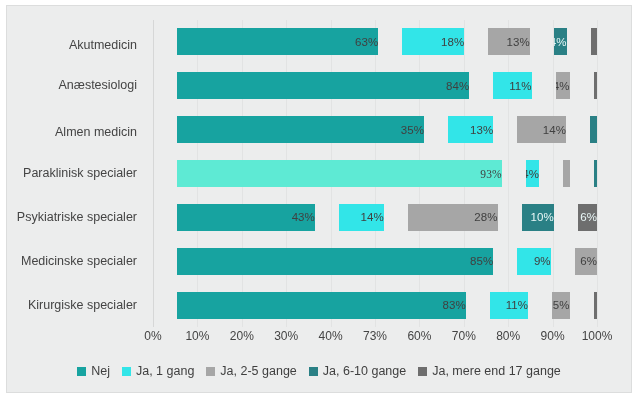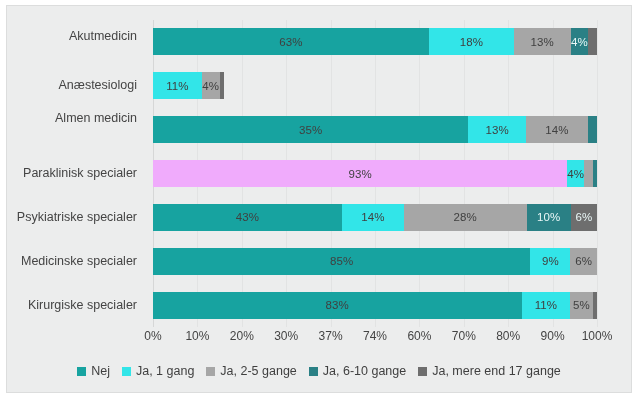--- a/index.html
+++ b/index.html
@@ -58,23 +58,24 @@
     left: 0;
     right: 0;
     height: 27px;
     display: flex;
   }
   .seg {
     height: 100%;
     position: relative;
     display: flex;
     align-items: center;
-    justify-content: center;
+    justify-content: flex-end;
     box-sizing: border-box;
     overflow: hidden;
+    margin-left: 24px;
   }
   .seg .val {
     font-size: 11.5px;
     color: #404040;
     white-space: nowrap;
     letter-spacing: 0.1px;
   }
 
   
   #ycats {
@@ -137,23 +138,23 @@
     color: #3f3f3f;
     white-space: nowrap;
   }
 </style>
 </head>
 <body>
 
 <div id="chart-card">
 
   <div id="ycats">
-      <div class="ycat" style="top: 3px; text-align: right;">Akutmedicin</div>
+      <div class="ycat" style="top: 12px; text-align: right;">Akutmedicin</div>
       <div class="ycat" style="top: 52.2857px;">Anæstesiologi</div>
-      <div class="ycat" style="top: 85px;">Almen medicin</div>
+      <div class="ycat" style="top: 99px;">Almen medicin</div>
       <div class="ycat" style="top: 183.857px;">Psykiatriske specialer</div>
       <div class="ycat" style="top: 140px;">Paraklinisk specialer</div>
       <div class="ycat" style="top: 271.571px;">Kirurgiske specialer</div>
       <div class="ycat" style="top: 227.714px;">Medicinske specialer</div>
     </div>
 
   <div id="plot">
     <div id="gridlines">
         <div class="gridline axis0" style="left: 0px;"></div>
         <div class="gridline" style="left: 44.4px;"></div>
@@ -177,20 +178,23 @@
           </div>
           <div class="seg" style="width: 57.72px; background: rgb(166, 166, 166);">
             <span class="val">13%</span>
           </div>
           <div class="seg" style="width: 17.76px; background: rgb(42, 128, 133);">
             <span class="val" style="color: rgb(233, 247, 247);">4%</span>
           </div>
           <div class="seg" style="width: 8.88px; background: rgb(110, 110, 110);"></div>
         </div>
         <div class="row" style="top: 52.2857px;">
+          <div class="seg" style="width: 372.96px; background: rgb(23, 163, 160);">
+            <span class="val">84%</span>
+          </div>
           <div class="seg" style="width: 48.84px; background: rgb(50, 229, 232);">
             <span class="val">11%</span>
           </div>
           <div class="seg" style="width: 17.76px; background: rgb(166, 166, 166);">
             <span class="val">4%</span>
           </div>
           <div class="seg" style="width: 4.44px; background: rgb(110, 110, 110);"></div>
         </div>
         <div class="row" style="top: 96.1429px;">
           <div class="seg" style="width: 315.24px; background: rgb(23, 163, 160);">
@@ -198,21 +202,21 @@
           </div>
           <div class="seg" style="width: 57.72px; background: rgb(50, 229, 232);">
             <span class="val">13%</span>
           </div>
           <div class="seg" style="width: 62.16px; background: rgb(166, 166, 166);">
             <span class="val">14%</span>
           </div>
           <div class="seg" style="width: 8.88px; background: rgb(42, 128, 133);"></div>
         </div>
         <div class="row" style="top: 140px;">
-          <div class="seg" style="width: 433px; background: #f0abfc;">
+          <div class="seg" style="width: 433px; background: #5eead4; font-family: Liberation Serif, serif;">
             <span class="val">93%</span>
           </div>
           <div class="seg" style="width: 17.76px; background: rgb(50, 229, 232);">
             <span class="val">4%</span>
           </div>
           <div class="seg" style="width: 8.88px; background: rgb(166, 166, 166);"></div>
           <div class="seg" style="width: 4.44px; background: rgb(42, 128, 133);"></div>
         </div>
         <div class="row" style="top: 183.857px;">
           <div class="seg" style="width: 190.92px; background: rgb(23, 163, 160);">
@@ -255,22 +259,22 @@
           <div class="seg" style="width: 4.44px; background: rgb(110, 110, 110);"></div>
         </div>
       </div>
   </div>
 
   <div id="xaxis">
       <div class="xtick" style="left: 0px;">0%</div>
       <div class="xtick" style="left: 44.4px;">10%</div>
       <div class="xtick" style="left: 88.8px;">20%</div>
       <div class="xtick" style="left: 133.2px;">30%</div>
-      <div class="xtick" style="left: 177.6px;">37%</div>
-      <div class="xtick" style="left: 222px;">74%</div>
+      <div class="xtick" style="left: 177.6px;">40%</div>
+      <div class="xtick" style="left: 222px;">73%</div>
       <div class="xtick" style="left: 266.4px;">60%</div>
       <div class="xtick" style="left: 310.8px;">70%</div>
       <div class="xtick" style="left: 355.2px;">80%</div>
       <div class="xtick" style="left: 399.6px;">90%</div>
       <div class="xtick" style="left: 444px;">100%</div>
     </div>
 
   <div id="legend">
       <div class="legend-item">
         <span class="legend-swatch" style="background: rgb(23, 163, 160);"></span>

